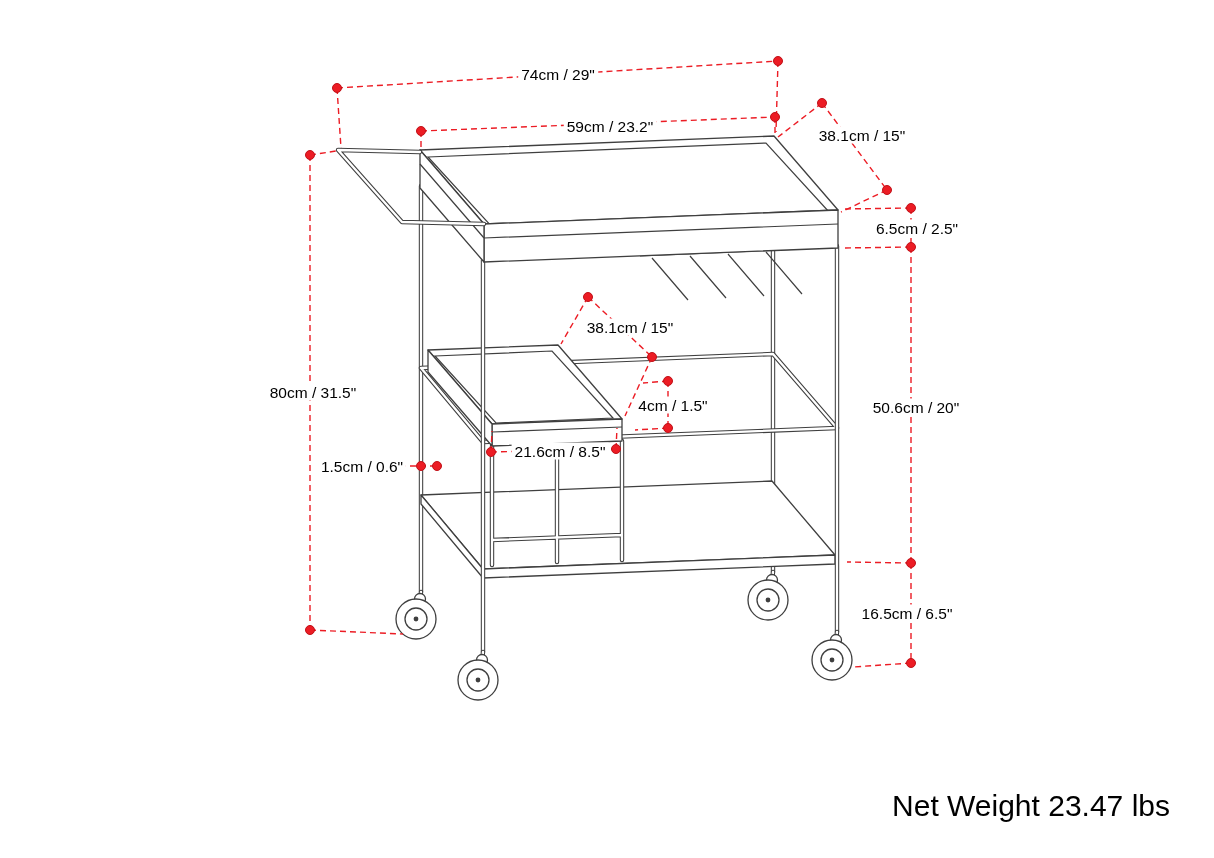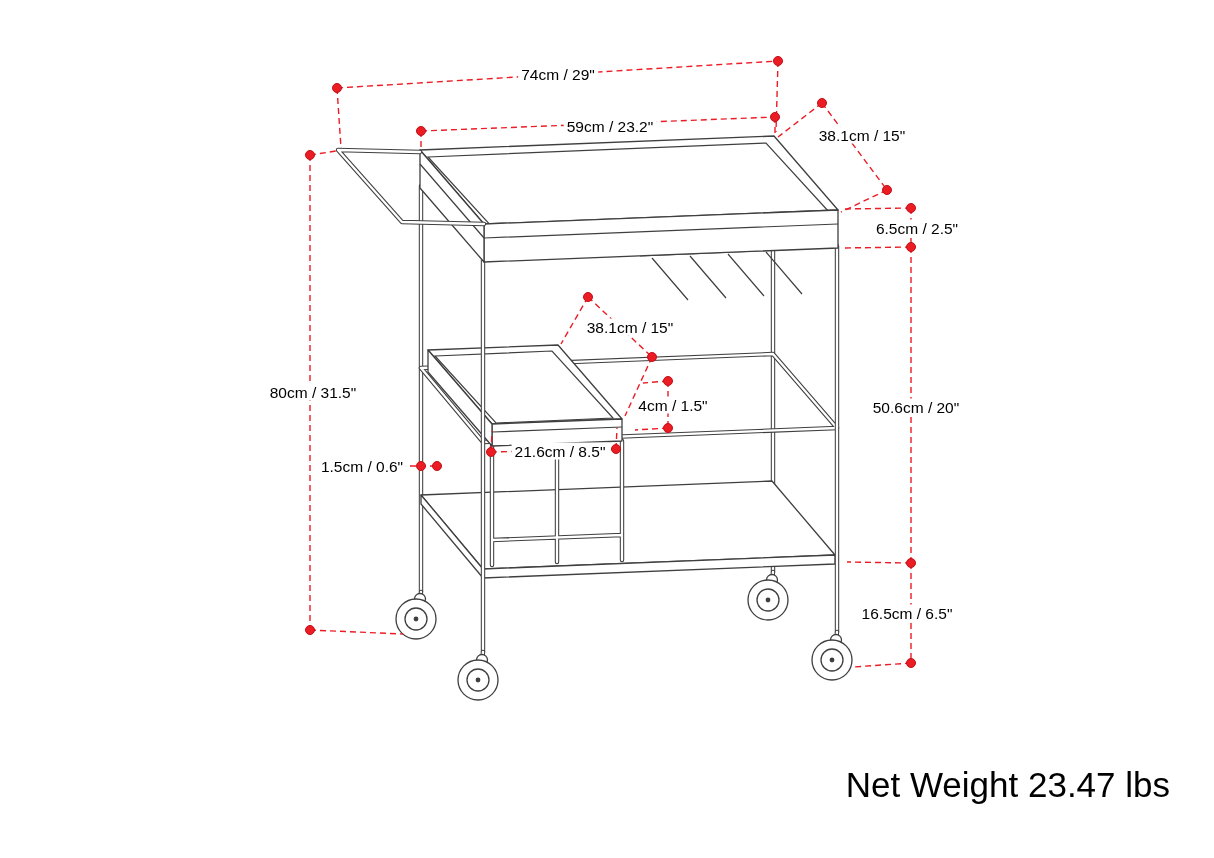--- a/index.html
+++ b/index.html
@@ -25,23 +25,23 @@
     background:#ffffff;
     color:#000000;
     font-size:15.5px;
     line-height:17px;
     padding:0 3px;
     white-space:nowrap;
   }
   .net-weight{
     position:absolute;
     right:44px;
-    top:765px;
+    top:789px;
     color:#000000;
-    font-size:35px;
+    font-size:30px;
     white-space:nowrap;
   }
 </style>
 </head>
 <body>
 
 <div class="canvas">
 
   <svg width="1214" height="858" viewBox="0 0 1214 858">
 

